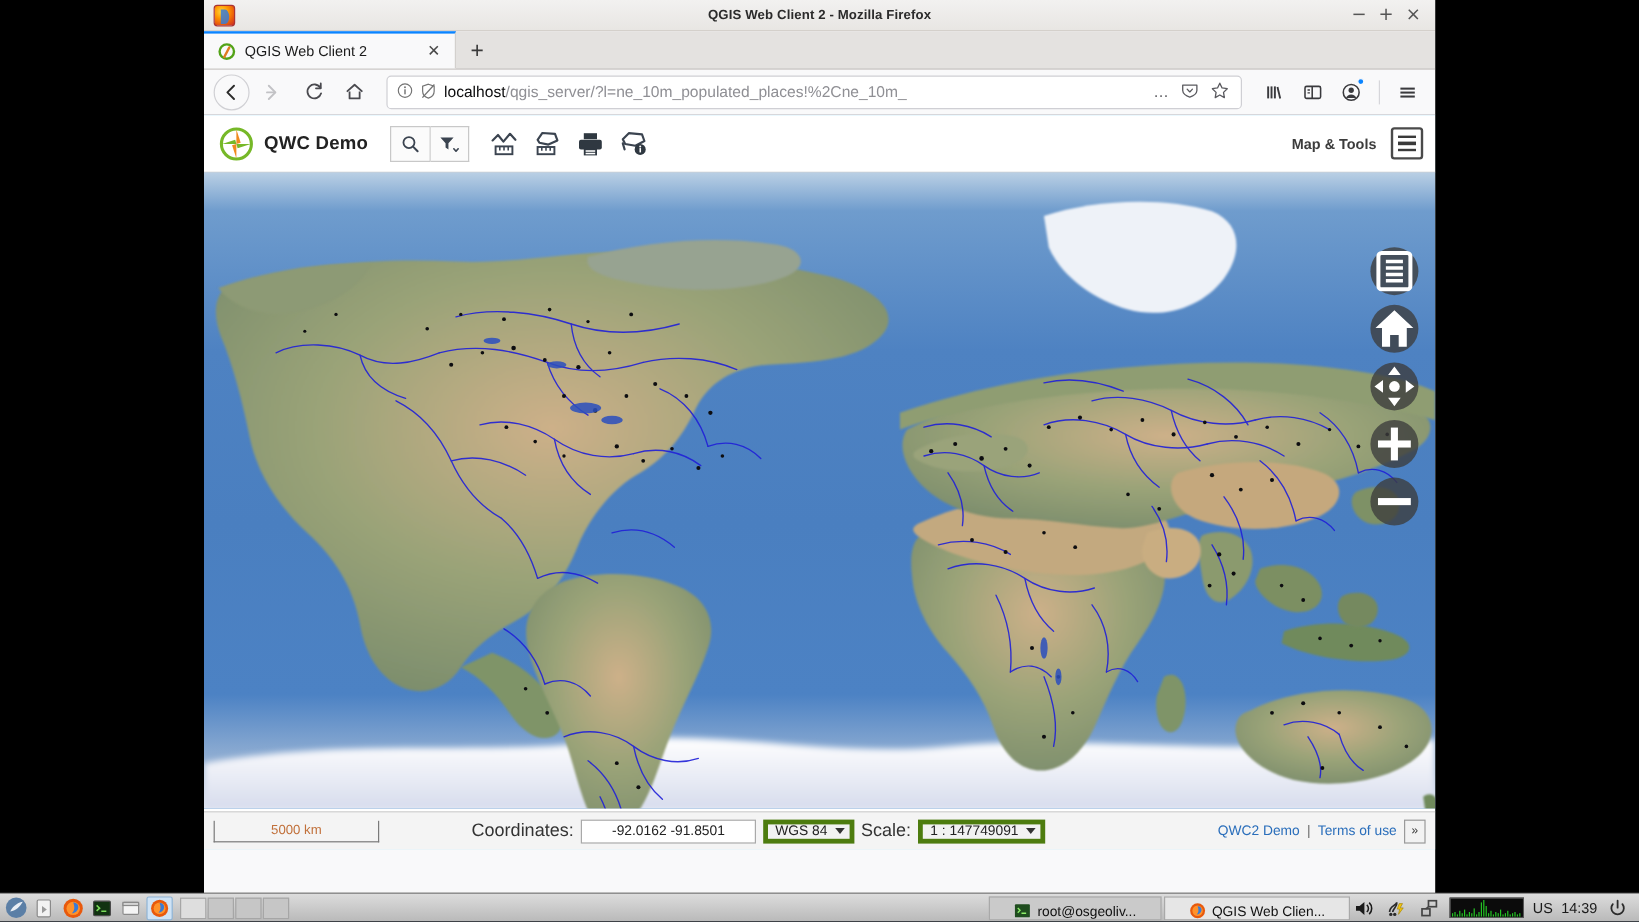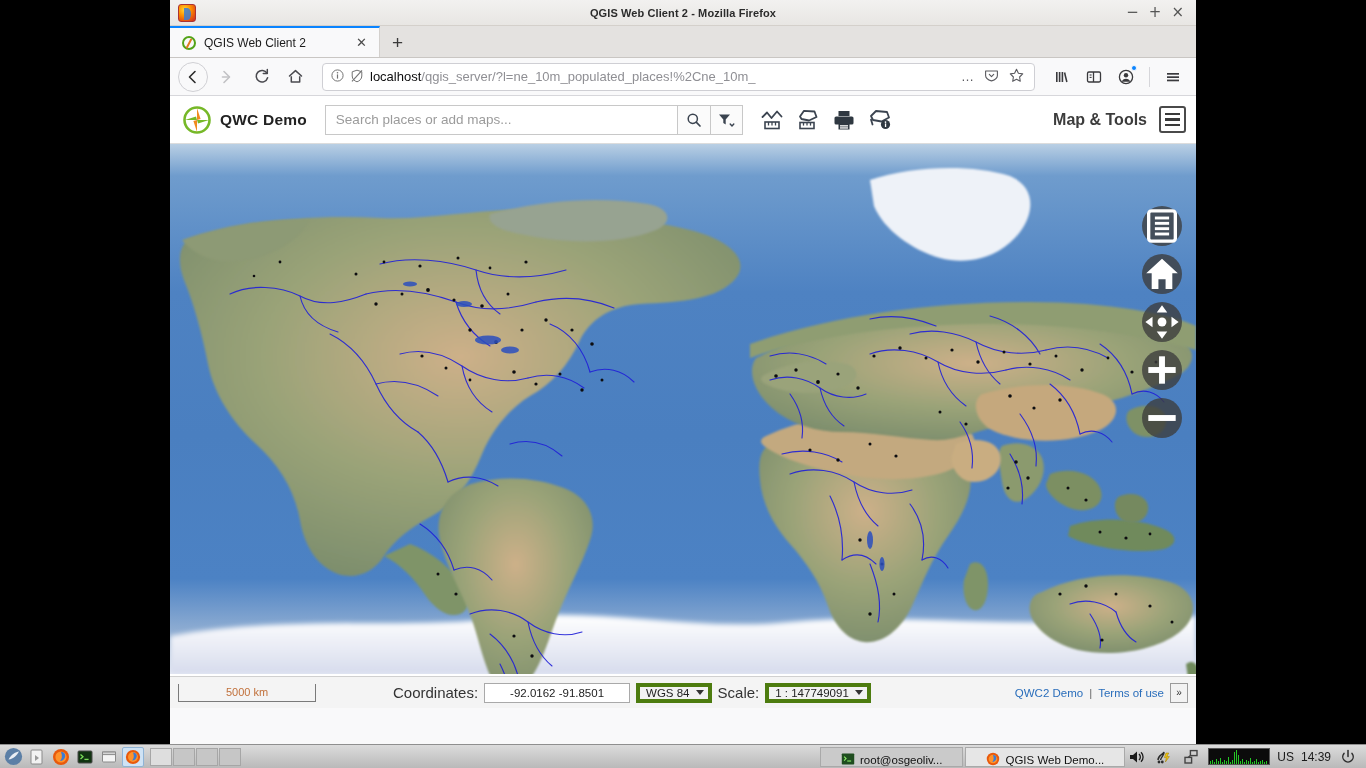--- a/index.html
+++ b/index.html
@@ -123,21 +123,21 @@
     display:flex; align-items:center; justify-content:center; cursor:pointer;
     color:#4a5561;
   }
   .tbtn + .tbtn { border-left:none; }
   .tbtn.filter { width:32px; position:relative; }
 
   .toolicons { display:flex; align-items:center; gap:6px; margin-left:14px; }
   .tool { width:30px; height:30px; display:flex; align-items:center; justify-content:center; cursor:pointer; color:#3b4450;}
 
   .qwc-right { margin-left:auto; display:flex; align-items:center; gap:12px; }
-  .maptools-label { font-size:16px; font-weight:bold; color:#3c3c3c; cursor:pointer; }
+  .maptools-label { font-size:12px; font-weight:bold; color:#3c3c3c; cursor:pointer; }
   .burger {
     width:27px; height:27px; border:2px solid #4a4a4a; border-radius:3px;
     display:flex; flex-direction:column; justify-content:center; gap:3px;
     align-items:center; cursor:pointer;
   }
   .burger i { display:block; width:15px; height:2.4px; background:#3a3a3a; }
 
   
   .mapview { position:relative; width:100%; height:530px; overflow:hidden; background:#4f86c6; }
   .mapview svg { display:block; width:100%; height:100%; }
@@ -345,23 +345,20 @@
               <path d="M15 3 L18.6 14 L15 15 Z" fill="#f08a1e"></path>
               <path d="M15 27 L11.4 16 L15 15 Z" fill="#f08a1e"></path>
               <path d="M3 15 L14 11.4 L15 15 Z" fill="#76b828"></path>
               <path d="M27 15 L16 18.6 L15 15 Z" fill="#76b828"></path>
             </svg>
           </div>
           <div class="brand">QWC Demo</div>
         </div>
 
         <div class="searchwrap">
-          <div class="searchbox">
-            <input type="text" placeholder="Search places or add maps..." style="">
-          </div>
           <div class="tbtn">
             <svg width="16" height="16" viewBox="0 0 16 16">
                 <circle cx="6.8" cy="6.8" r="4.6" fill="none" stroke="#3b4450" stroke-width="1.5"></circle>
                 <line x1="10.2" y1="10.2" x2="14" y2="14" stroke="#3b4450" stroke-width="1.7" stroke-linecap="round"></line>
               </svg>
           </div>
           <div class="tbtn filter">
             <svg width="18" height="16" viewBox="0 0 18 16">
                 <path d="M2 2.5 H13 L8.7 7.4 V12.6 L6.3 11 V7.4 Z" fill="#3b4450"></path>
                 <path d="M13.2 12 L15 14 L16.8 12" fill="none" stroke="#3b4450" stroke-width="1.4" stroke-linecap="round" stroke-linejoin="round"></path>
@@ -780,21 +777,21 @@
           <line x1="8" y1="11.6" x2="13" y2="11.6" stroke="#8ef06a" stroke-width="1.4"></line>
         </svg>
       <span>root@osgeoliv...</span>
     </div>
     <div class="tb-win active">
       <svg width="14" height="14" viewBox="0 0 18 18">
           <circle cx="9" cy="9" r="8" fill="#e8590c"></circle>
           <circle cx="9" cy="9" r="5.6" fill="#ff922b"></circle>
           <path d="M9 4 c3 0 4.6 2 4.2 4.4 C12.8 11 10.6 13 8 13 C10 11 10.6 8 9 4 Z" fill="#3a7bd5"></path>
         </svg>
-      <span>QGIS Web Demo...</span>
+      <span>QGIS Web Clien...</span>
     </div>
 
     <div class="tb-right">
       <span class="tb-ic">
         <svg width="18" height="16" viewBox="0 0 18 16">
             <path d="M2 6 H5 L9 2.6 V13.4 L5 10 H2 Z" fill="#1a1a1a"></path>
             <path d="M11 5 a4 4 0 0 1 0 6" fill="none" stroke="#1a1a1a" stroke-width="1.3"></path>
             <path d="M13 3.2 a6.6 6.6 0 0 1 0 9.6" fill="none" stroke="#1a1a1a" stroke-width="1.3"></path>
           </svg>
       </span>

